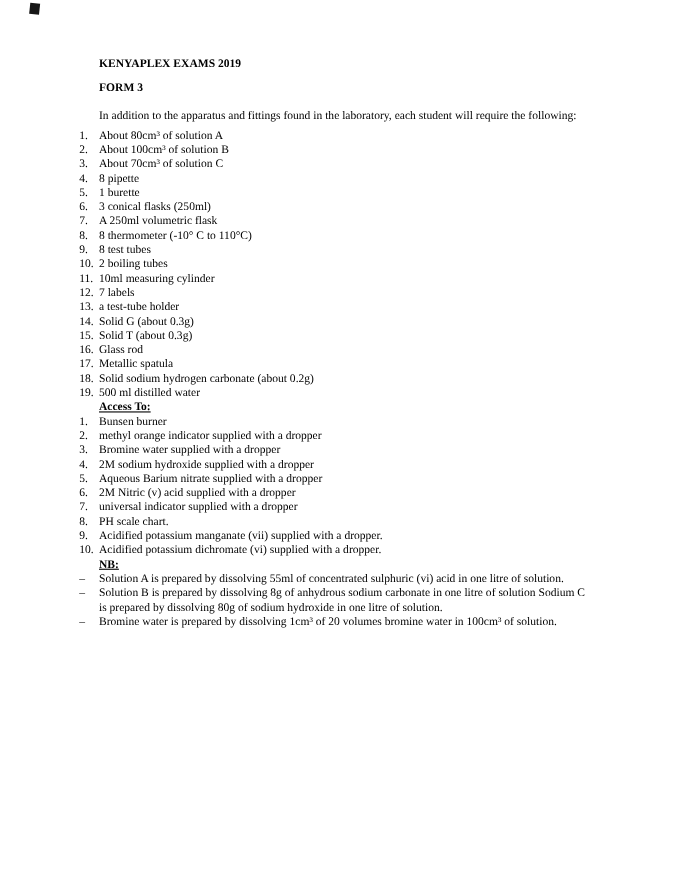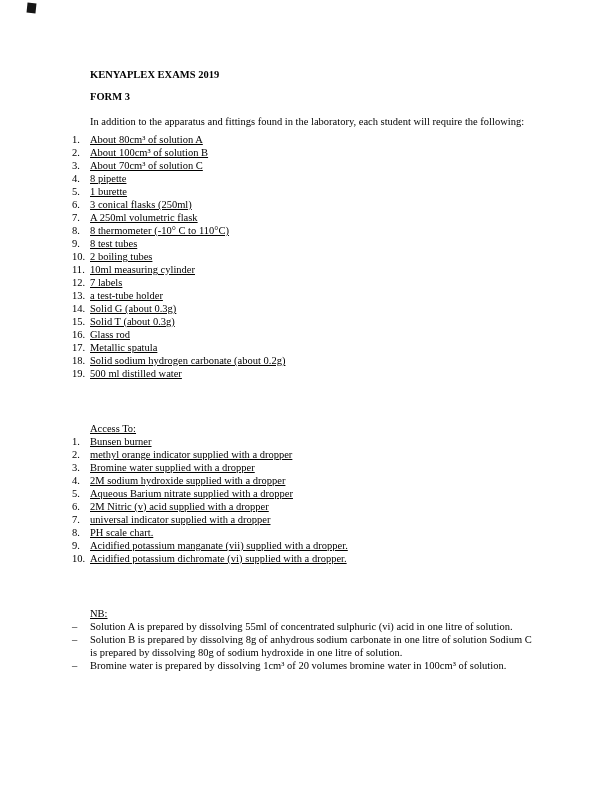--- a/index.html
+++ b/index.html
@@ -20,53 +20,51 @@
     left: 27px;
     top: 3px;
     width: 9px;
     height: 10px;
     background: #161616;
     transform: rotate(6deg);
   }
   .content {
     position: absolute;
     left: 72px;
-    top: 68px;
+    top: 52px;
     width: 468px;
   }
   .hdr {
     font-weight: bold;
     margin: 0 0 9px 18px;
   }
   .underline { text-decoration: underline; }
   .intro {
     margin: 12px 0 5px 18px;
   }
   ol.numlist {
     list-style: none;
     counter-reset: n;
     margin: 0;
     padding: 0;
   }
   ol.numlist li {
     counter-increment: n;
     position: relative;
     padding-left: 18px;
-    text-decoration: underline;
   }
   ol.numlist li::before {
     content: counter(n) ".";
     position: absolute;
     left: 0;
     top: 0;
   }
   .subhead {
     margin-left: 18px;
-    font-weight: normal;
-    margin-top: 42px;
+    font-weight: bold;
   }
   ul.dashlist {
     list-style: none;
     margin: 0;
     padding: 0;
   }
   ul.dashlist li {
     position: relative;
     padding-left: 18px;
   }

